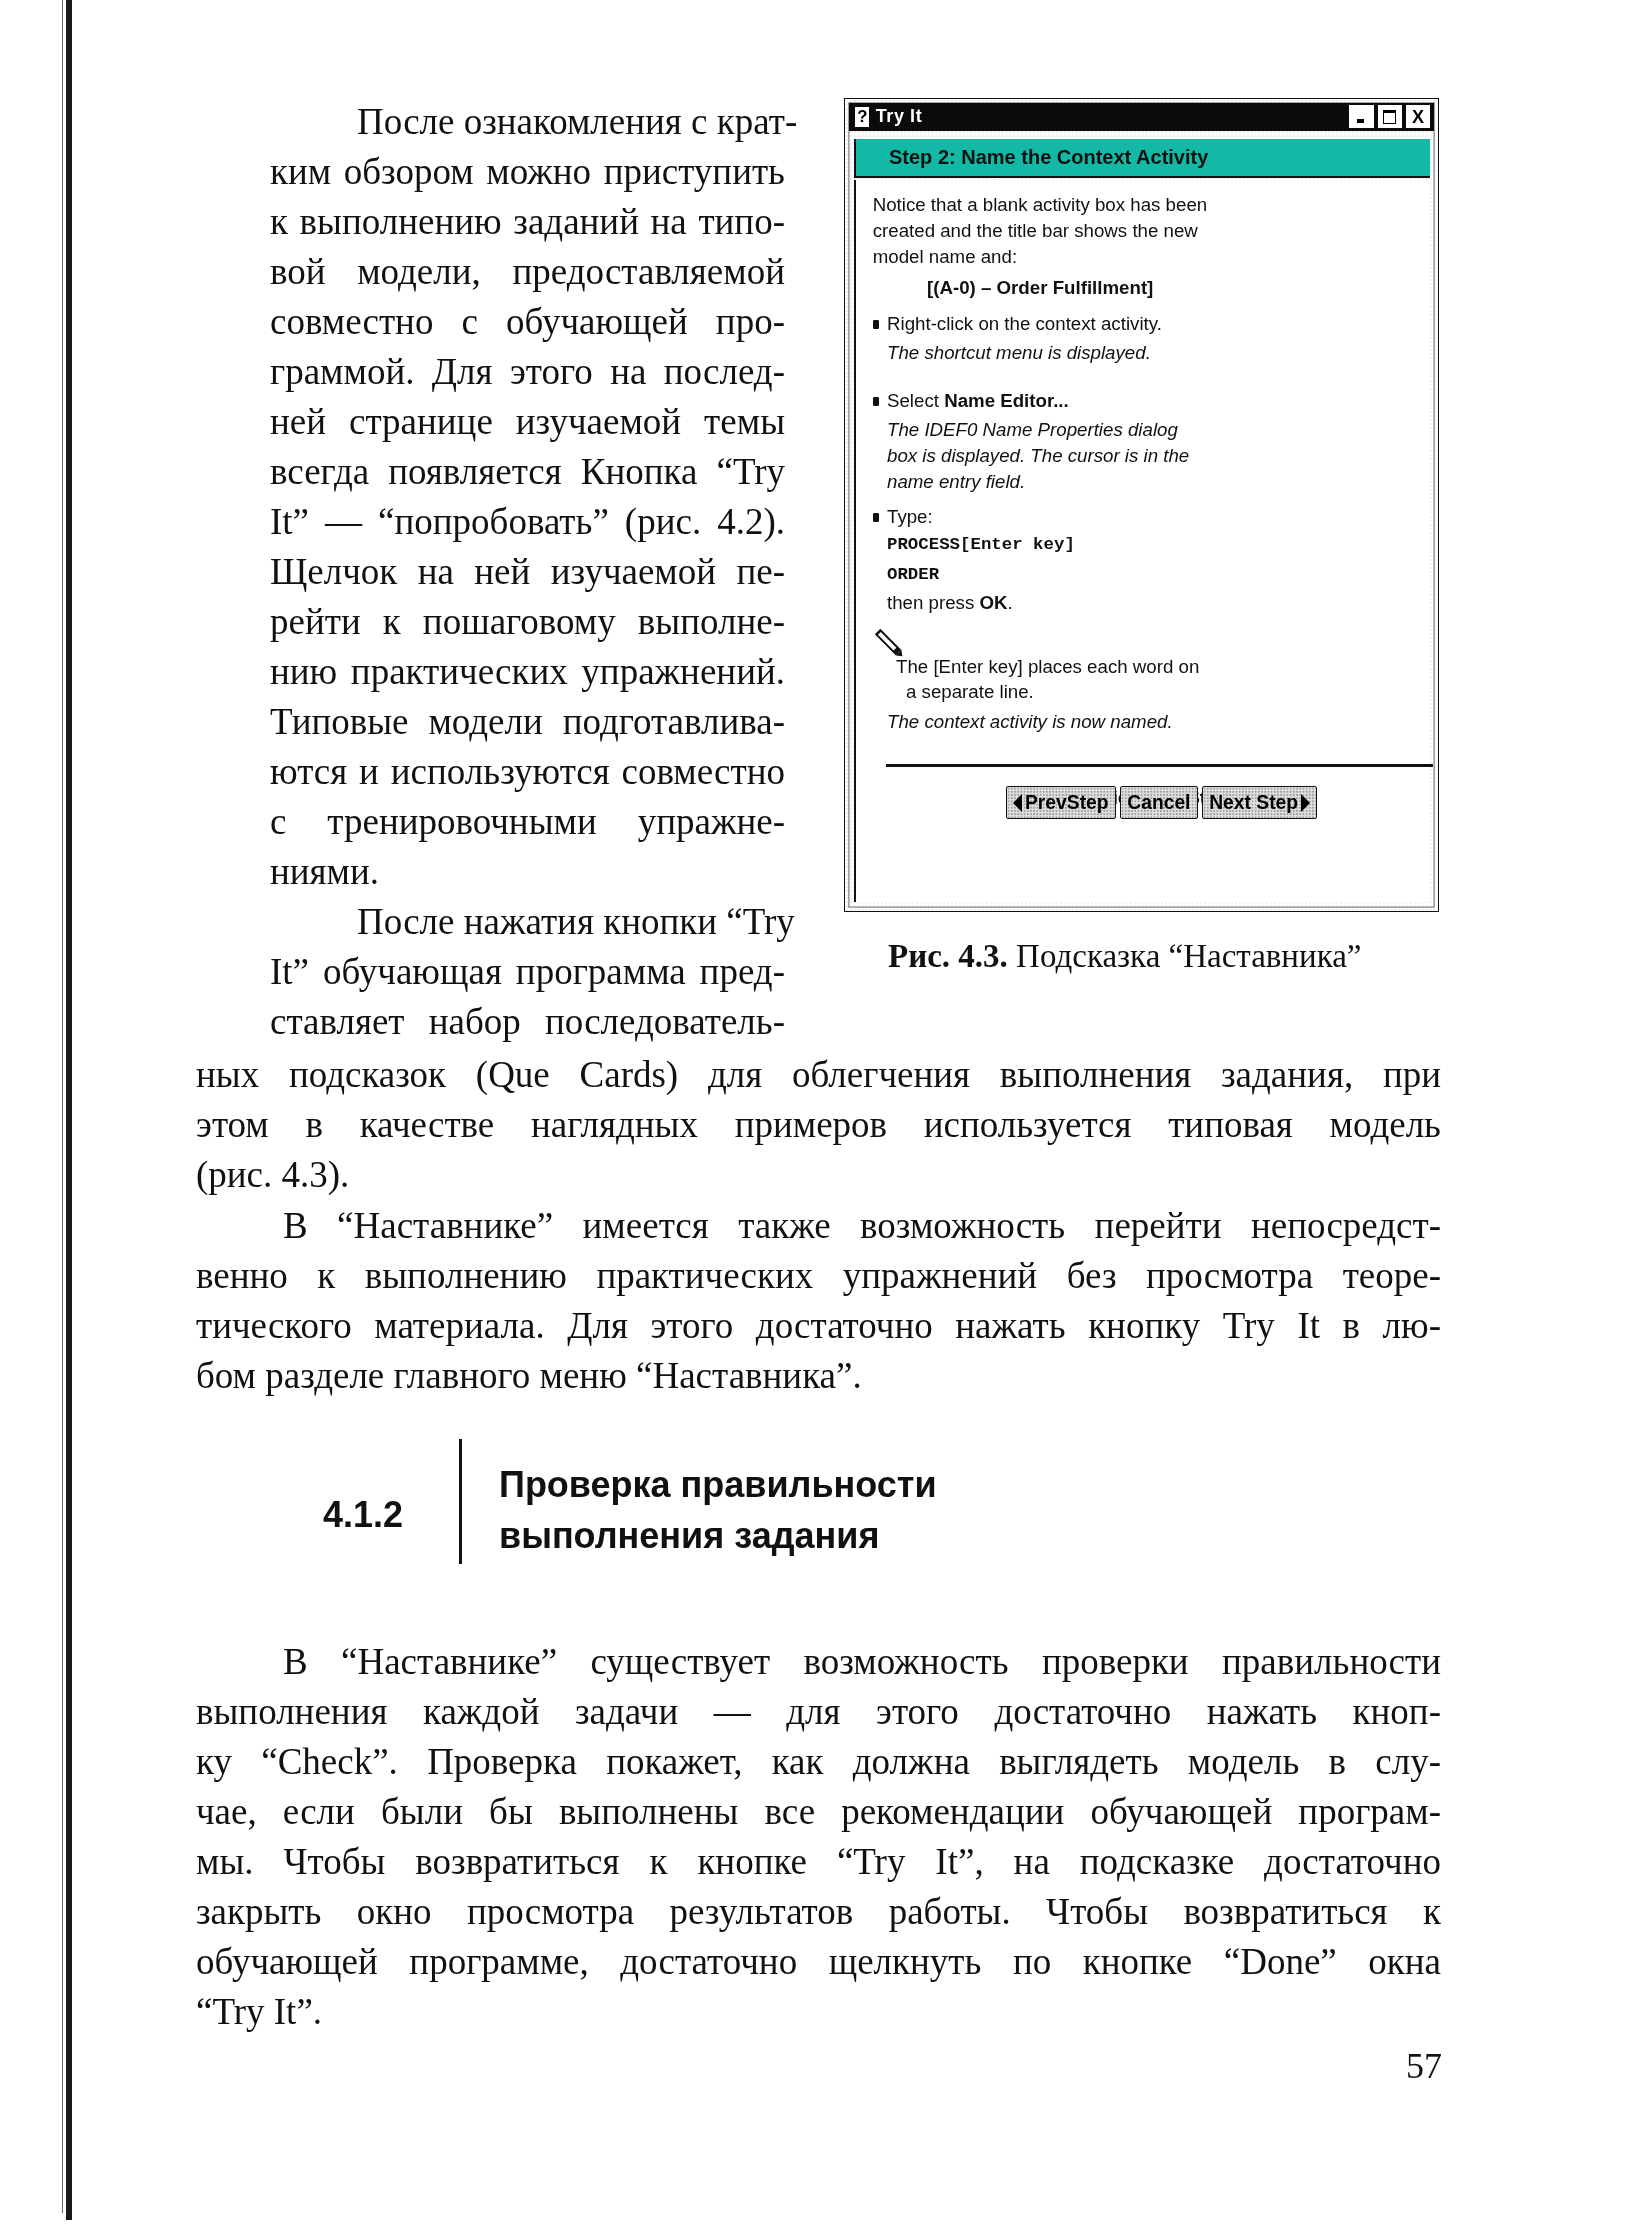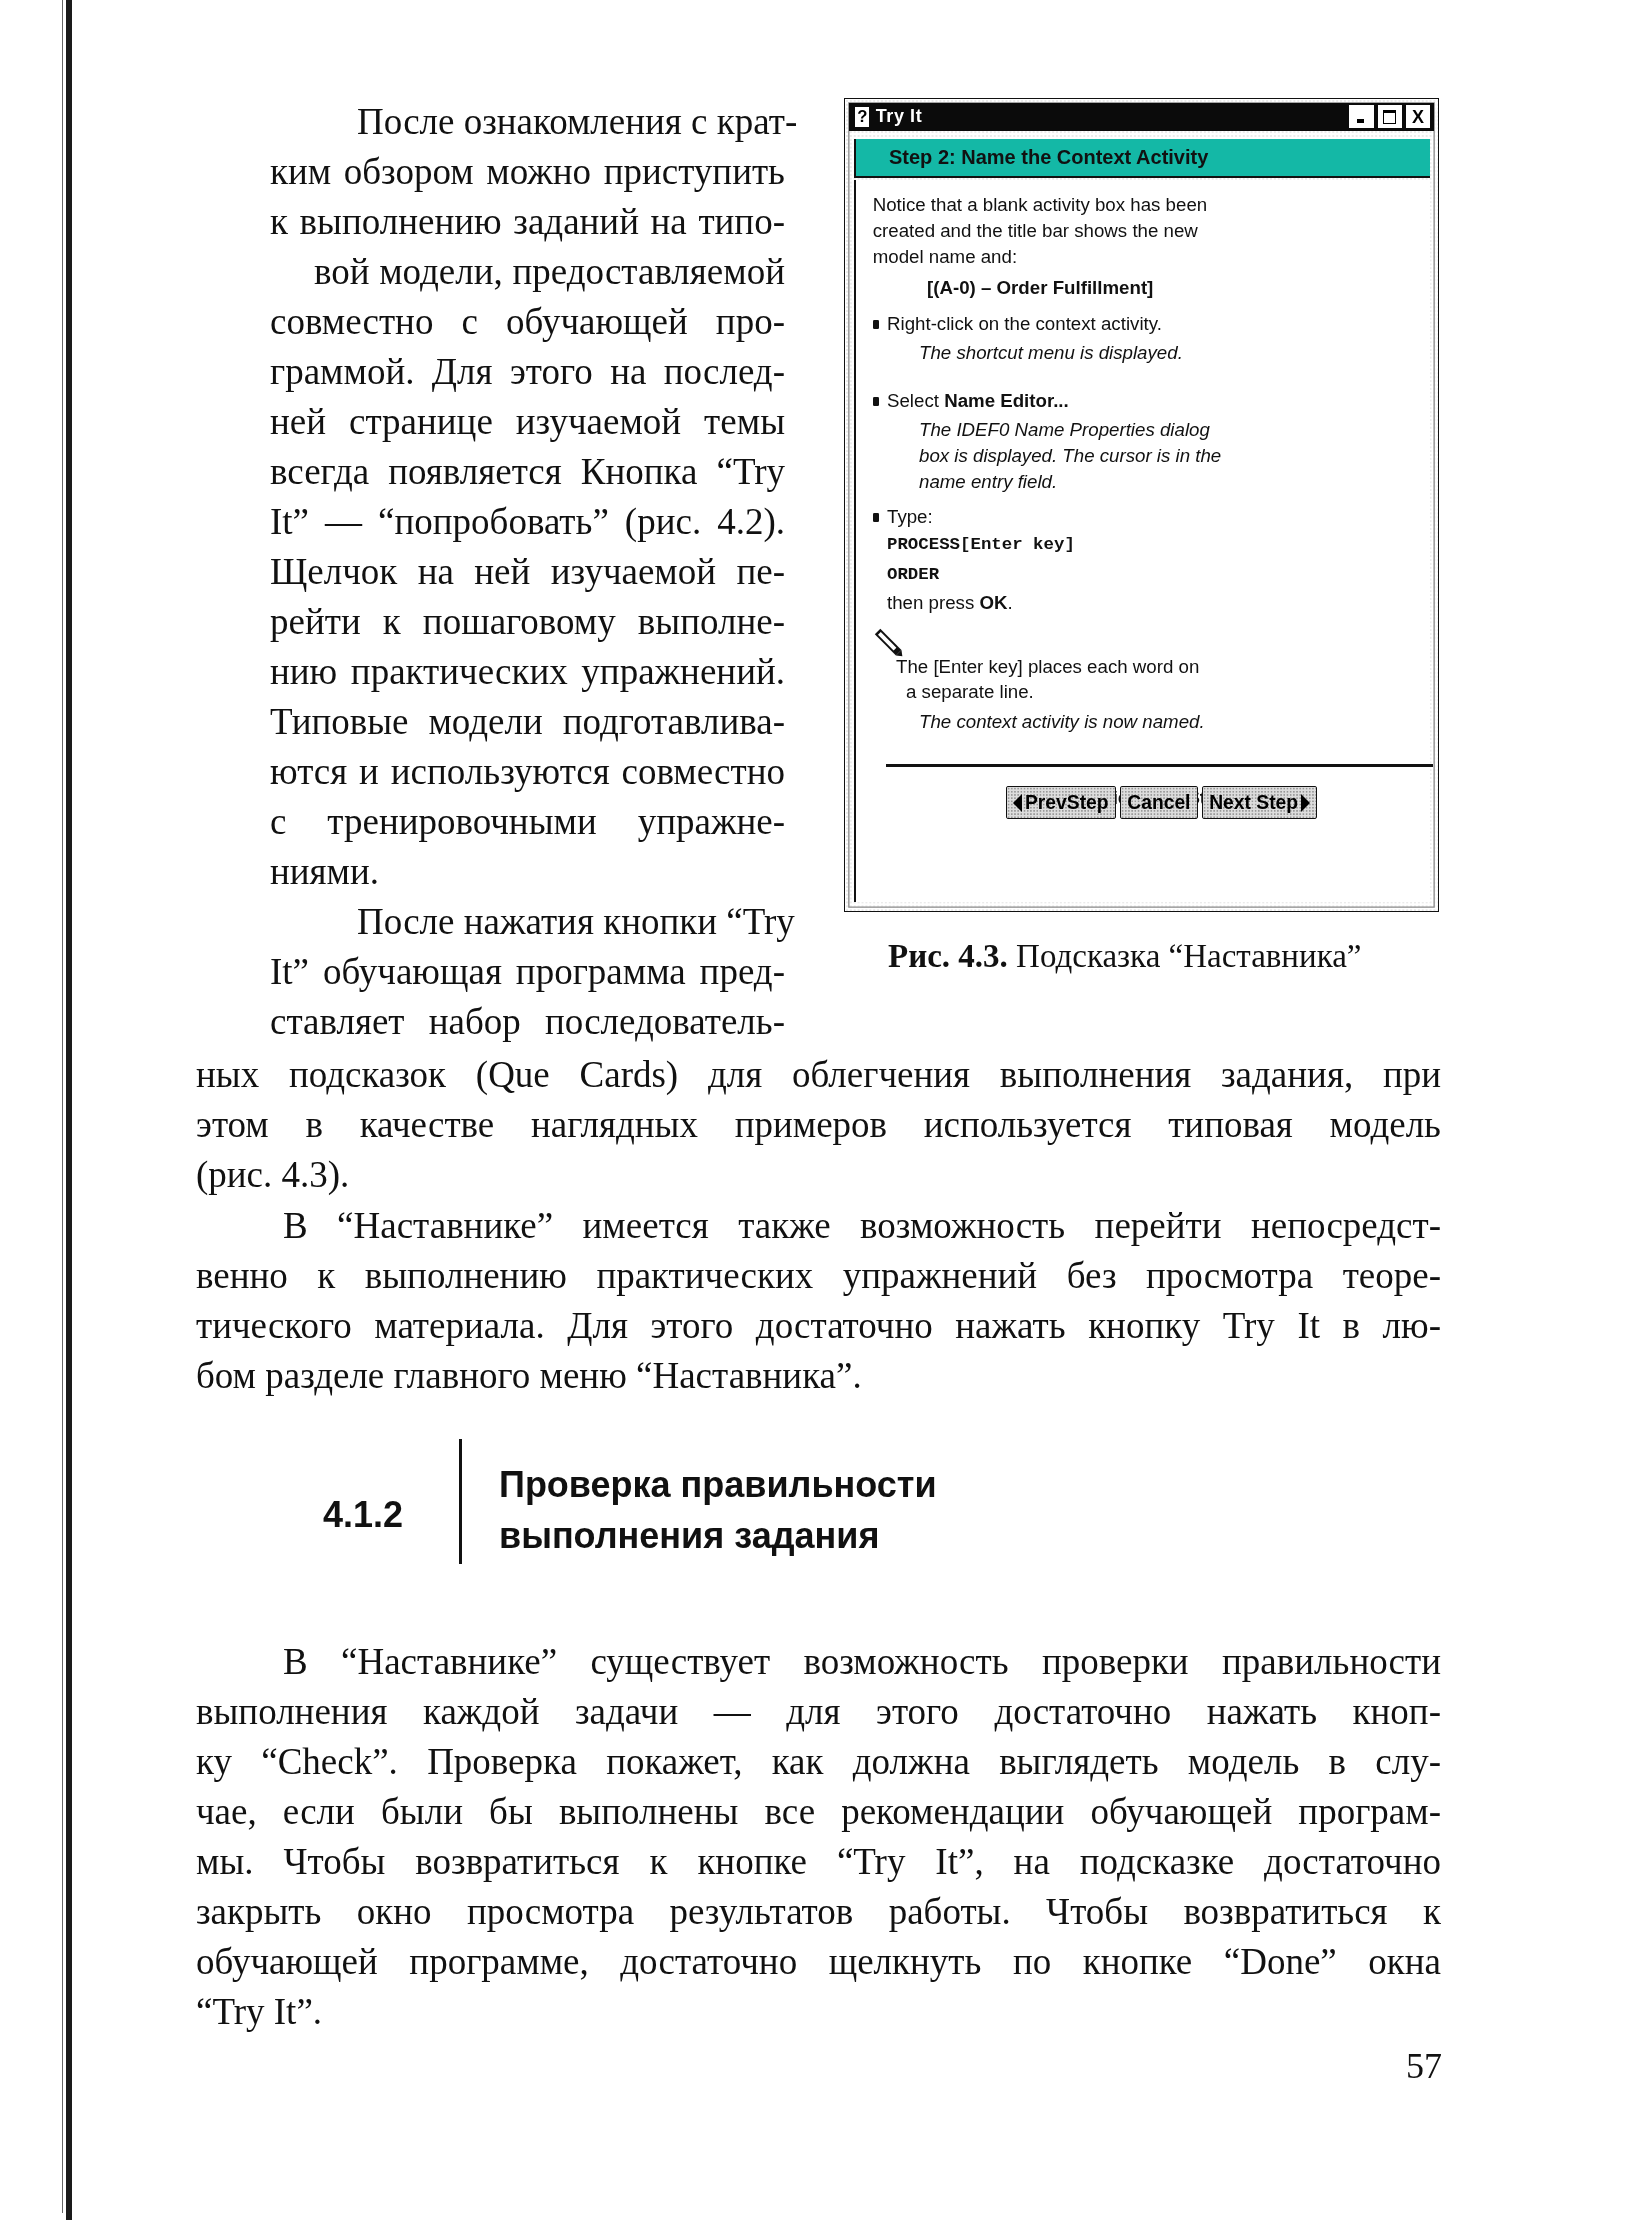--- a/index.html
+++ b/index.html
@@ -29,21 +29,21 @@
   .tb-btn { width:24.4px; height:23px; background:#fff; border:1.3px solid #fff; color:#000; font-size:18px; line-height:22px; text-align:center; font-weight:bold; box-sizing:border-box; position:relative; }
   .tb-btn.min::after { content:""; position:absolute; left:6.4px; right:9px; bottom:4.5px; height:3.9px; background:#000; }
   .tb-btn.max::after { content:""; position:absolute; left:4.5px; right:4.5px; top:3.9px; bottom:3.9px; border:1.9px solid #000; border-top-width:3.2px; }
 
   .step-header { position:absolute; left:9px; top:40px; right:7.7px; height:37px; border-left:2.6px solid #111; border-bottom:2.6px solid #111;
                  font-family:"Liberation Sans", sans-serif; font-weight:bold; font-size:20px; line-height:37px; padding-left:33px; background:#14b8a6; }
   .body-area { position:absolute; left:9px; top:81px; right:7.7px; bottom:9px; border-left:2.6px solid #111; background:#fff; }
   .sans { font-family:"Liberation Sans", sans-serif; font-size:18.7px; line-height:26px; color:#111; }
   .b-para { position:absolute; left:16.7px; width:450px; }
   .bold { font-weight:bold; }
-  .ital { font-style:italic;margin-left:32px; }
+  .ital { font-style:italic; }
   .bullet { position:absolute; left:16.7px; width:6.4px; height:9px; background:#111; border-radius:1.3px; }
   .mono { font-family:"Liberation Mono", monospace; font-weight:bold; font-size:17.4px; }
   .nav-btn { height:33px; border:1.9px solid #111; border-radius:1.9px; font-family:"Liberation Sans", sans-serif; font-weight:bold; font-size:19.3px;
              line-height:30px; padding:0 6.4px; background:#ddd; background-image: radial-gradient(#999 0.6px, transparent 0.8px); background-size:3.2px 3.2px;
              color:#000; box-sizing:border-box; display:flex; align-items:center; gap:2.6px; }
 
   .caption { position:absolute; left:888px; top:938px; font-family:"Liberation Serif", serif; font-size:33px; color:#111; white-space:nowrap; }
   .caption .fig { font-weight:bold; }
 
   .section-num { position:absolute; left:323px; top:1494px; font-family:"Liberation Sans", sans-serif; font-weight:bold; font-size:36px; color:#111; }
@@ -77,21 +77,21 @@
 </div>
 
 <div style="position:absolute;left:0;top:0;">
   <div class="serif-text" style="position:absolute;left:270px;top:97px;width:515px;">
     <div style="height:50px;padding-left:0;display:flex;">
         <span style="flex:0 0 87px;"></span>
         <span style="flex:1;text-align:justify;text-align-last:justify;white-space:nowrap;">После ознакомления с крат-</span>
       </div>
     <div style="height:50px;text-align:justify;text-align-last:justify;white-space:nowrap;">ким обзором можно приступить</div>
     <div style="height:50px;text-align:justify;text-align-last:justify;white-space:nowrap;">к выполнению заданий на типо-</div>
-    <div style="height:50px;text-align:justify;text-align-last:justify;white-space:nowrap;margin-left:44px;">вой модели, предоставляемой</div>
+    <div style="height:50px;text-align:justify;text-align-last:justify;white-space:nowrap;">вой модели, предоставляемой</div>
     <div style="height:50px;text-align:justify;text-align-last:justify;white-space:nowrap;">совместно с обучающей про-</div>
     <div style="height:50px;text-align:justify;text-align-last:justify;white-space:nowrap;">граммой. Для этого на послед-</div>
     <div style="height:50px;text-align:justify;text-align-last:justify;white-space:nowrap;">ней странице изучаемой темы</div>
     <div style="height:50px;text-align:justify;text-align-last:justify;white-space:nowrap;">всегда появляется Кнопка “Try</div>
     <div style="height:50px;text-align:justify;text-align-last:justify;white-space:nowrap;">It” — “попробовать” (рис. 4.2).</div>
     <div style="height:50px;text-align:justify;text-align-last:justify;white-space:nowrap;">Щелчок на ней изучаемой пе-</div>
     <div style="height:50px;text-align:justify;text-align-last:justify;white-space:nowrap;">рейти к пошаговому выполне-</div>
     <div style="height:50px;text-align:justify;text-align-last:justify;white-space:nowrap;">нию практических упражнений.</div>
     <div style="height:50px;text-align:justify;text-align-last:justify;white-space:nowrap;">Типовые модели подготавлива-</div>
     <div style="height:50px;text-align:justify;text-align-last:justify;white-space:nowrap;">ются и используются совместно</div>

